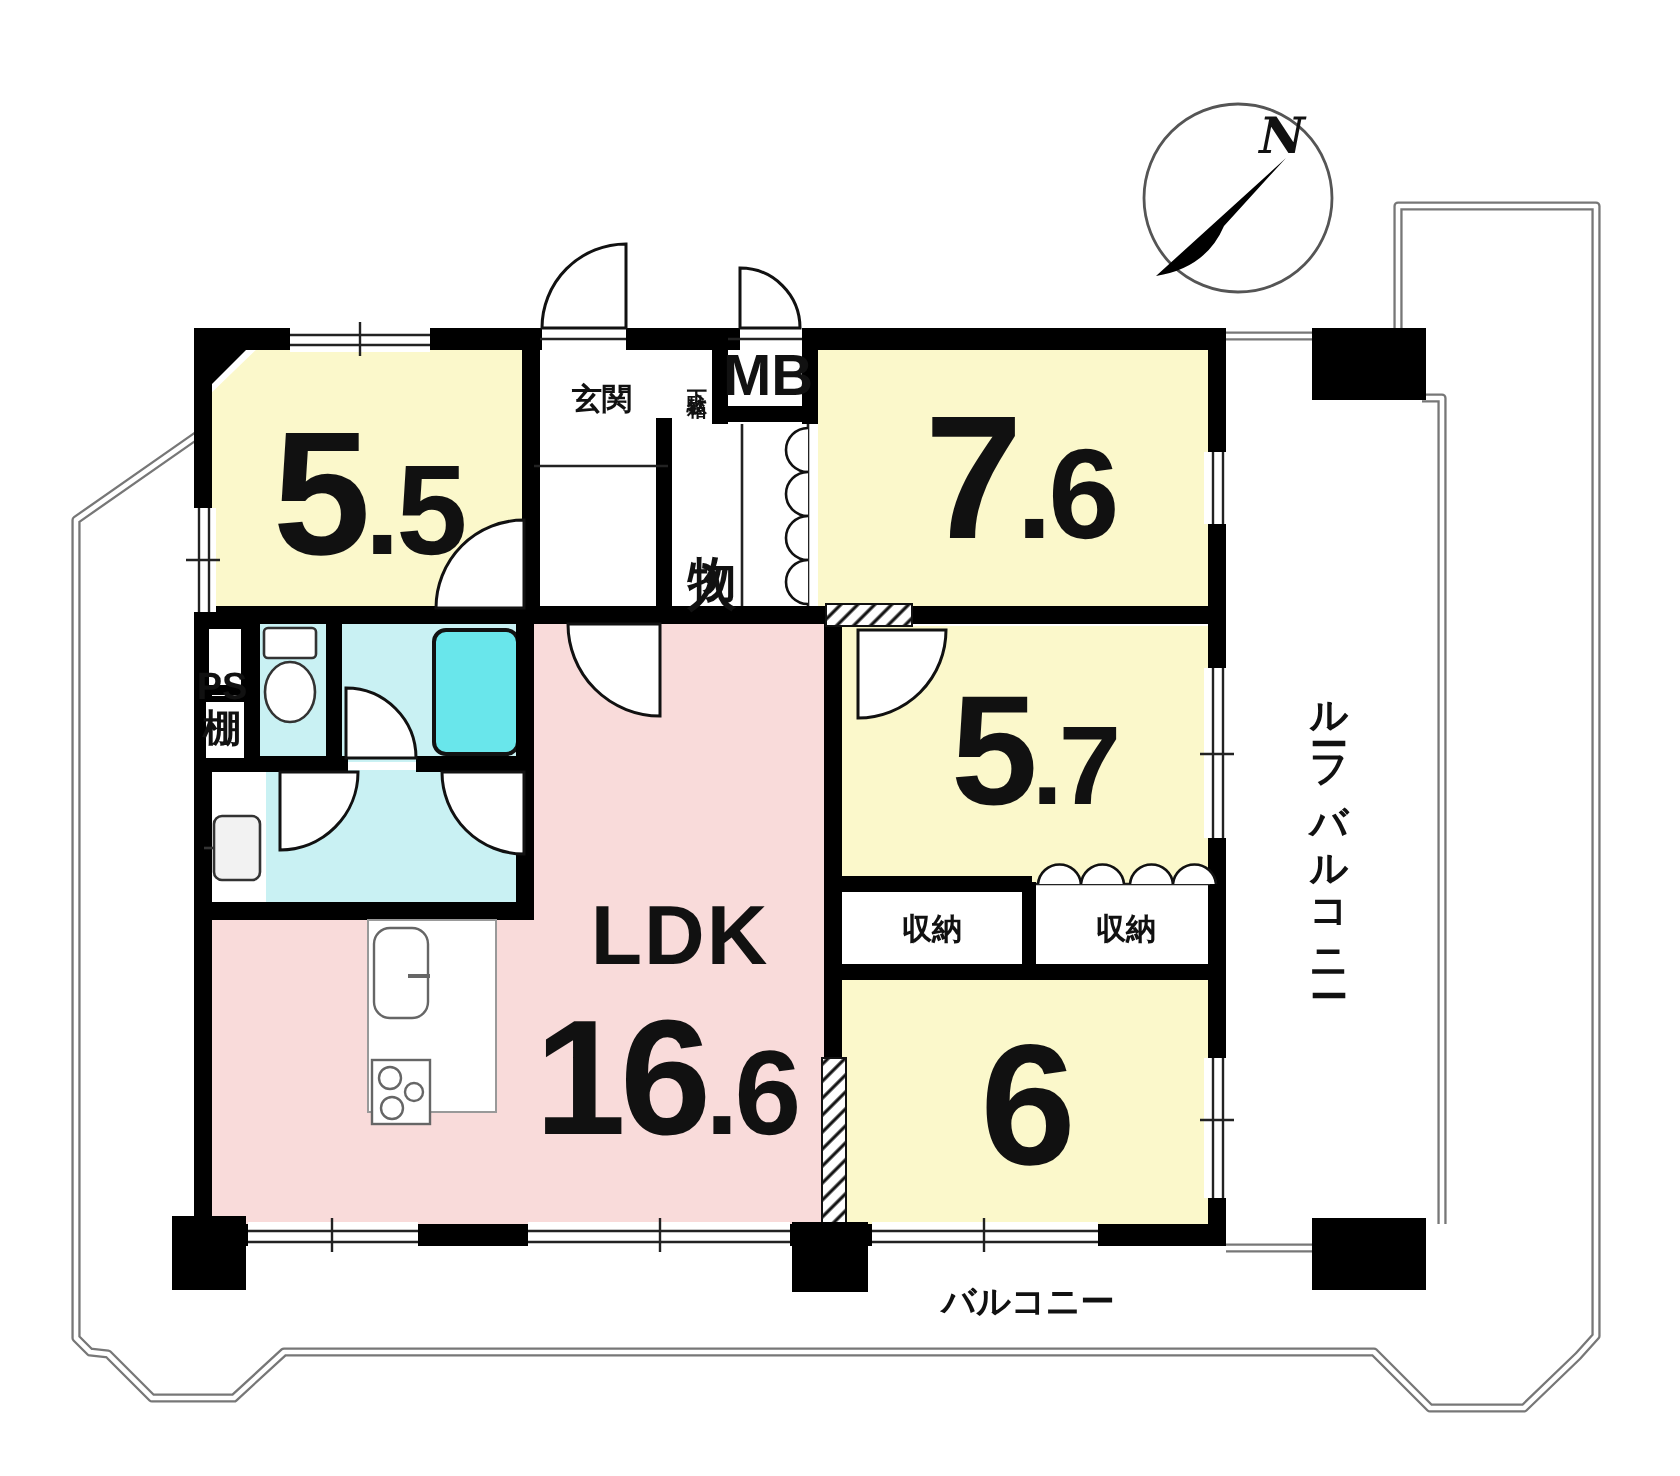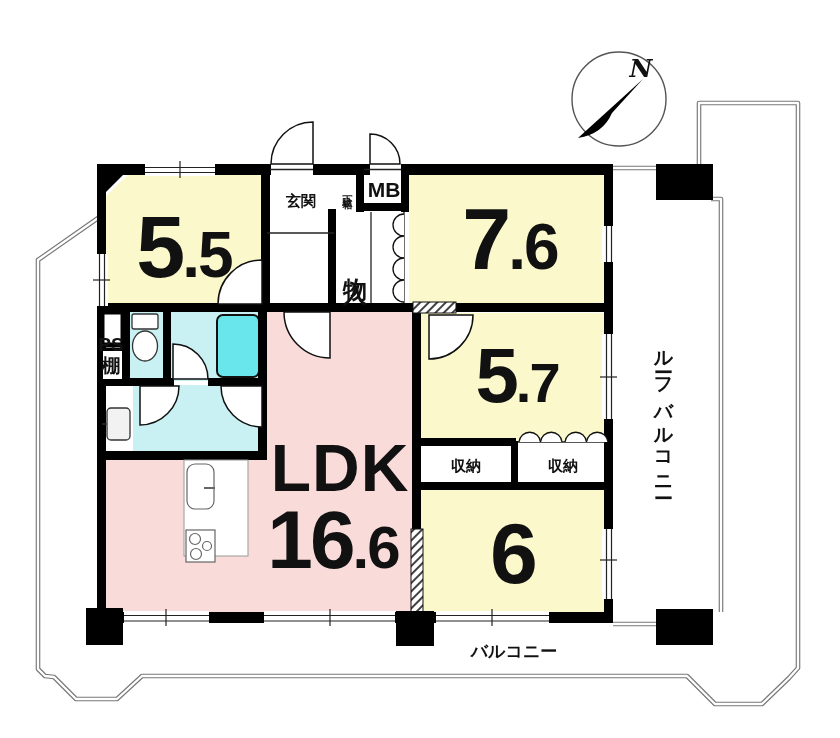--- a/index.html
+++ b/index.html
@@ -9,25 +9,25 @@
   .lab{position:absolute;transform:translate(-50%,-50%);white-space:nowrap;
        font-weight:bold;line-height:1;color:#111;}
   .num{display:flex;align-items:baseline;font-weight:bold;}
   .num .int{font-size:88px;letter-spacing:-3px;}
   .num .dec{font-size:64px;letter-spacing:-2px;}
   .num.mid .int{font-size:78px;}
   .num.mid .dec{font-size:56px;}
   .num.ldknum .int{font-size:82px;text-align:center;}
   .num.ldknum .dec{font-size:60px;}
   .single{font-size:86px;}
-  .ldk{font-size:66px;letter-spacing:1px;text-align:center;}
+  .ldk{font-size:42px;letter-spacing:1px;text-align:center;}
   .jp-l{font-size:15px;}
   .jp-m{font-size:19px;}
   .jp-s{font-size:17px;}
-  .mb{font-size:21px;letter-spacing:0px;}
+  .mb{font-size:29px;letter-spacing:0px;}
   .vert{writing-mode:vertical-rl;text-orientation:mixed;letter-spacing:2px;}
   .vtiny{font-size:10px;}
   .vmid{font-size:24px;}
   .vroof{font-size:19px;letter-spacing:3px;}
   .north{font-family:"DejaVu Serif","Liberation Serif",serif;
          font-style:italic;font-weight:bold;font-size:25px;}
 </style>
 </head>
 <body>
 

